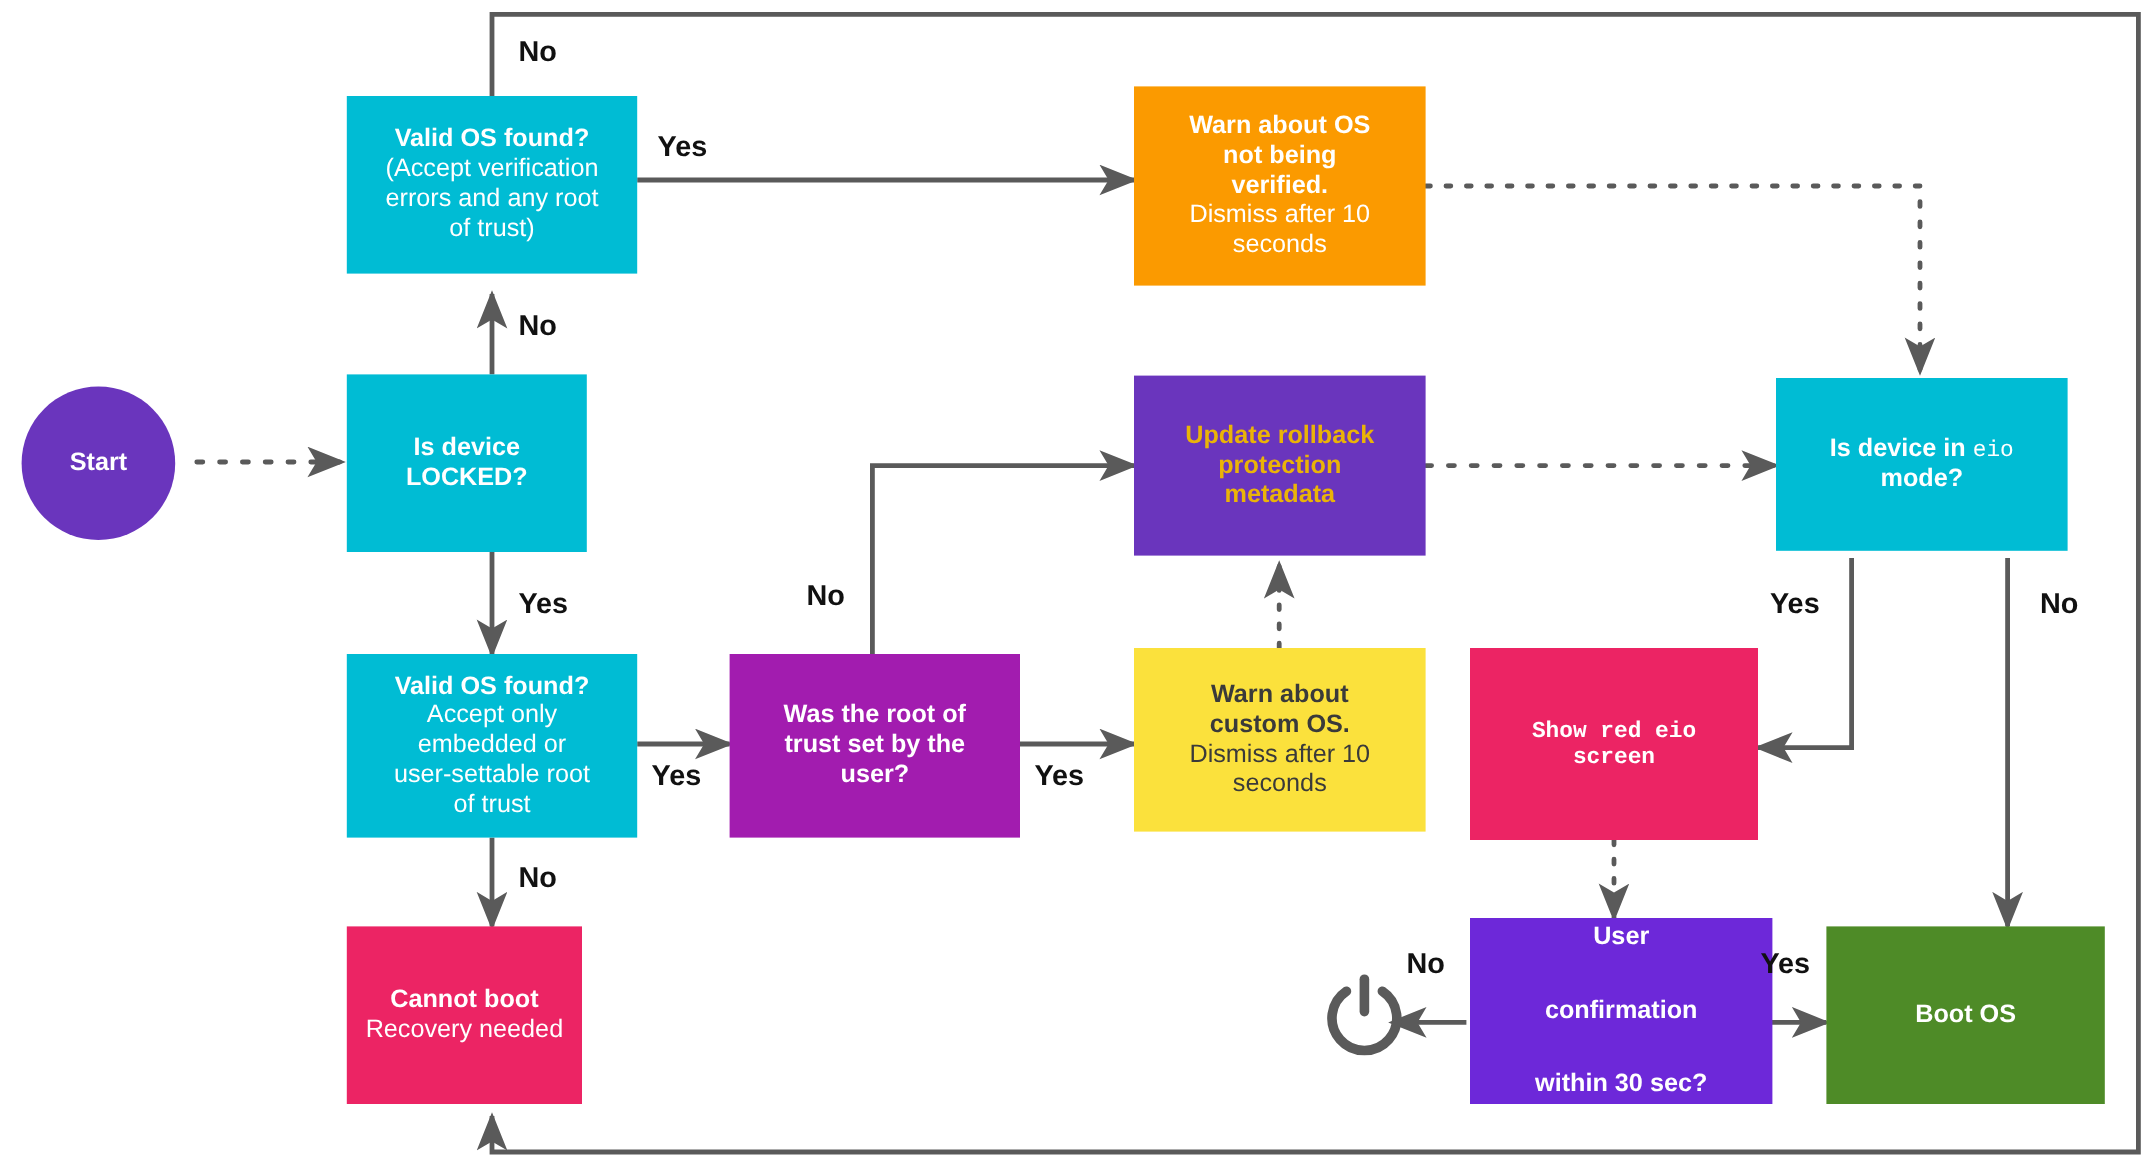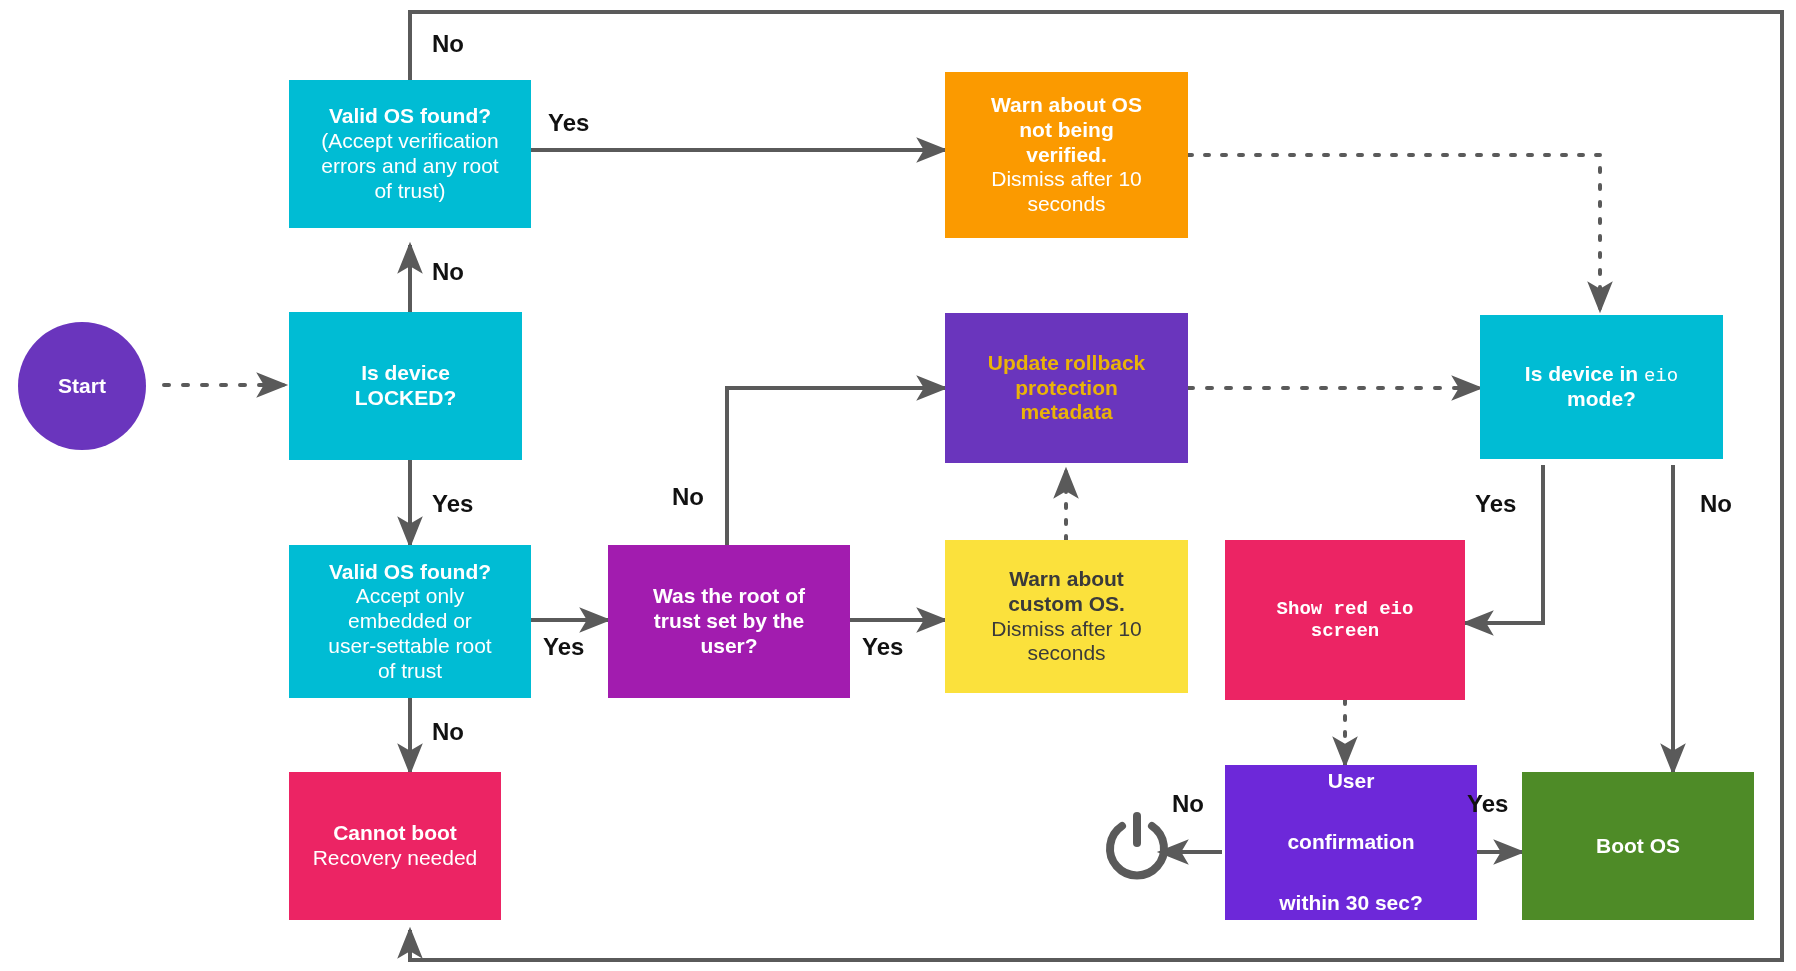--- a/index.html
+++ b/index.html
@@ -68,34 +68,34 @@
     <span class="t1">Start</span>
   </div>
 
   <div class="node" style="left:289px;top:80px;width:242px;height:148px;background:#00bcd4;color:#fff;">
     <span class="t1">Valid OS found?</span>
     <span class="t2">(Accept verification</span>
     <span class="t2">errors and any root</span>
     <span class="t2">of trust)</span>
   </div>
 
-  <div class="node" style="left:289px;top:312px;width:233px;height:148px;background:#00bcd4;color:#fff;">
+  <div class="node" style="left:289px;top:312px;width:200px;height:148px;background:#00bcd4;color:#fff;">
     <span class="t1">Is device</span>
     <span class="t1">LOCKED?</span>
   </div>
 
   <div class="node" style="left:289px;top:545px;width:242px;height:153px;background:#00bcd4;color:#fff;">
     <span class="t1">Valid OS found?</span>
     <span class="t2">Accept only</span>
     <span class="t2">embedded or</span>
     <span class="t2">user-settable root</span>
     <span class="t2">of trust</span>
   </div>
 
-  <div class="node" style="left:289px;top:772px;width:212px;height:148px;background:#ec2464;color:#fff;">
+  <div class="node" style="left:289px;top:772px;width:196px;height:148px;background:#ec2464;color:#fff;">
     <span class="t1">Cannot boot</span>
     <span class="t2">Recovery needed</span>
   </div>
 
   <div class="node" style="left:608px;top:545px;width:242px;height:153px;background:#a21caf;color:#fff;">
     <span class="t1">Was the root of</span>
     <span class="t1">trust set by the</span>
     <span class="t1">user?</span>
   </div>
 

